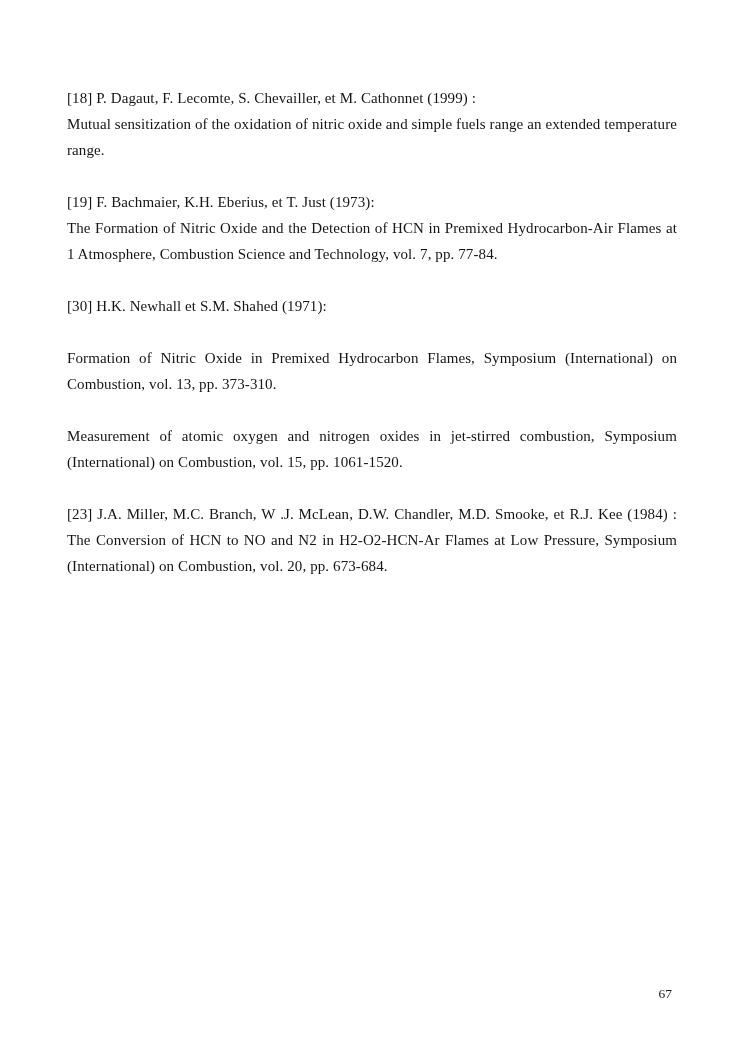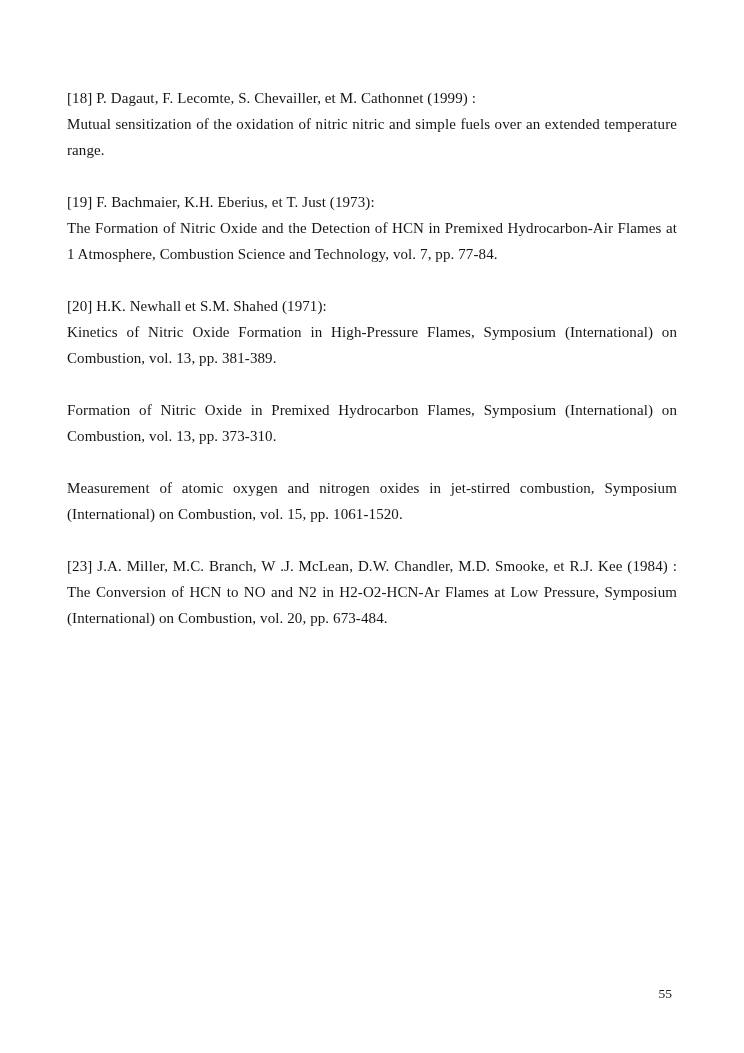--- a/index.html
+++ b/index.html
@@ -44,42 +44,41 @@
   }
 </style>
 </head>
 <body>
 
 <div class="page">
   <div class="references">
 
     <div class="ref">
       <div class="ref-block">[18] P. Dagaut, F. Lecomte, S. Chevailler, et M. Cathonnet (1999) :</div>
-      <div class="ref-block">Mutual sensitization of the oxidation of nitric nitric and simple fuels over an extended temperature range.</div>
+      <div class="ref-block">Mutual sensitization of the oxidation of nitric oxide and simple fuels range an extended temperature range.</div>
     </div>
 
     <div class="ref">
       <div class="ref-block">[19] F. Bachmaier, K.H. Eberius, et T. Just (1973):</div>
       <div class="ref-block">The Formation of Nitric Oxide and the Detection of HCN in Premixed Hydrocarbon-Air Flames at 1 Atmosphere, Combustion Science and Technology, vol. 7, pp. 77-84.</div>
     </div>
 
     <div class="ref">
-      <div class="ref-block">[20] H.K. Newhall et S.M. Shahed (1971):</div>
-      <div class="ref-block">Kinetics of Nitric Oxide Formation in High-Pressure Flames, Symposium (International) on Combustion, vol. 13, pp. 381-389.</div>
+      <div class="ref-block">[30] H.K. Newhall et S.M. Shahed (1971):</div>
     </div>
 
     <div class="ref">
       <div class="ref-block">Formation of Nitric Oxide in Premixed Hydrocarbon Flames, Symposium (International) on Combustion, vol. 13, pp. 373-310.</div>
     </div>
 
     <div class="ref">
       <div class="ref-block">Measurement of atomic oxygen and nitrogen oxides in jet-stirred combustion, Symposium (International) on Combustion, vol. 15, pp. 1061-1520.</div>
     </div>
 
     <div class="ref">
-      <div class="ref-block">[23] J.A. Miller, M.C. Branch, W .J. McLean, D.W. Chandler, M.D. Smooke, et R.J. Kee (1984) : The Conversion of HCN to NO and N2 in H2-O2-HCN-Ar Flames at Low Pressure, Symposium (International) on Combustion, vol. 20, pp. 673-484.</div>
+      <div class="ref-block">[23] J.A. Miller, M.C. Branch, W .J. McLean, D.W. Chandler, M.D. Smooke, et R.J. Kee (1984) : The Conversion of HCN to NO and N2 in H2-O2-HCN-Ar Flames at Low Pressure, Symposium (International) on Combustion, vol. 20, pp. 673-684.</div>
       <div class="ref-block"></div>
     </div>
 
   </div>
 
-  <div class="page-number">55</div>
+  <div class="page-number">67</div>
 </div>
 
 </body></html>

